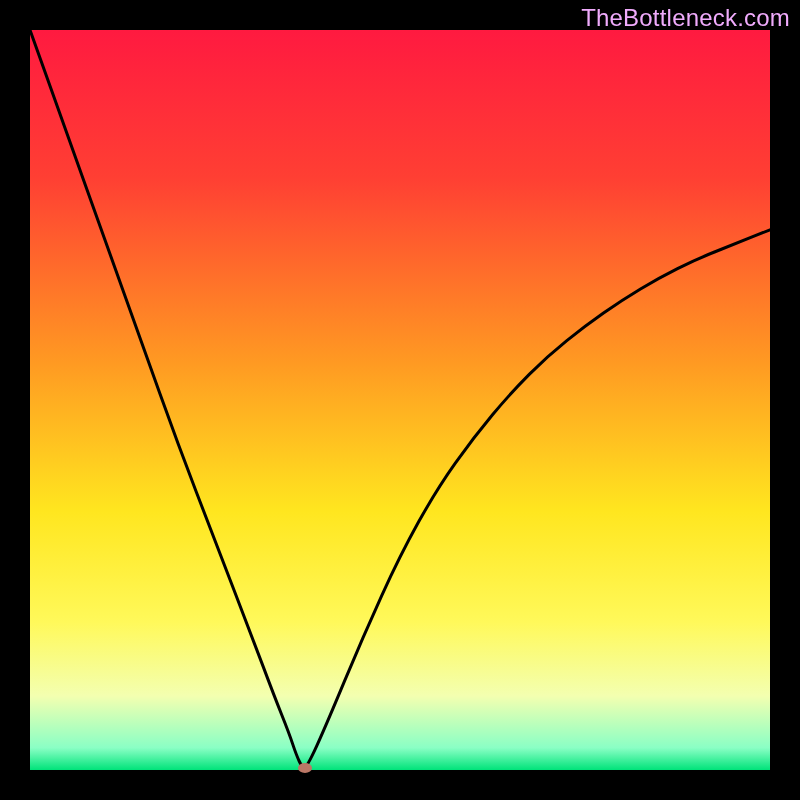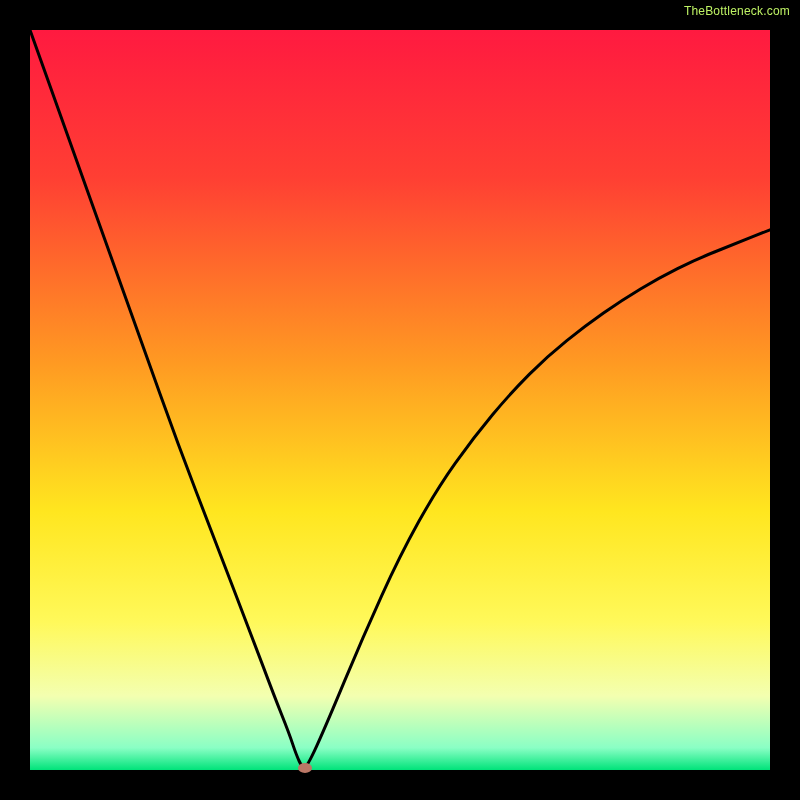--- a/index.html
+++ b/index.html
@@ -22,22 +22,22 @@
     left: 30px;
     top: 30px;
     width: 740px;
     height: 740px;
     
   }
   .watermark {
     position: absolute;
     top: 4px;
     right: 10px;
-    color: #bef264;
-    font-size: 12px;
+    color: #f0abfc;
+    font-size: 24px;
     font-weight: 500;
     letter-spacing: 0.2px;
   }
   svg.curve {
     position: absolute;
     left: 0; top: 0;
     width: 740px; height: 740px;
     overflow: visible;
   }
   .marker {

